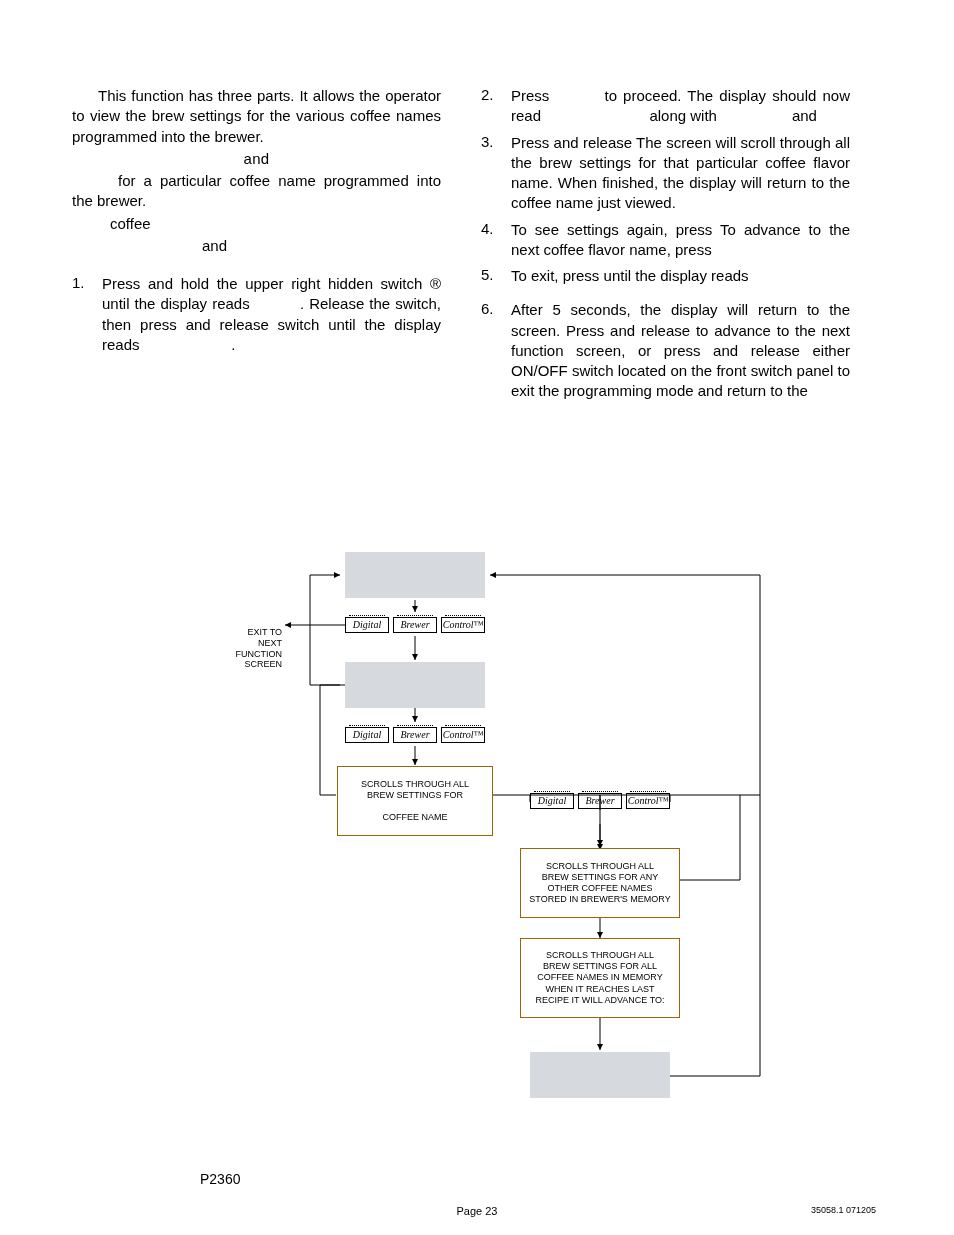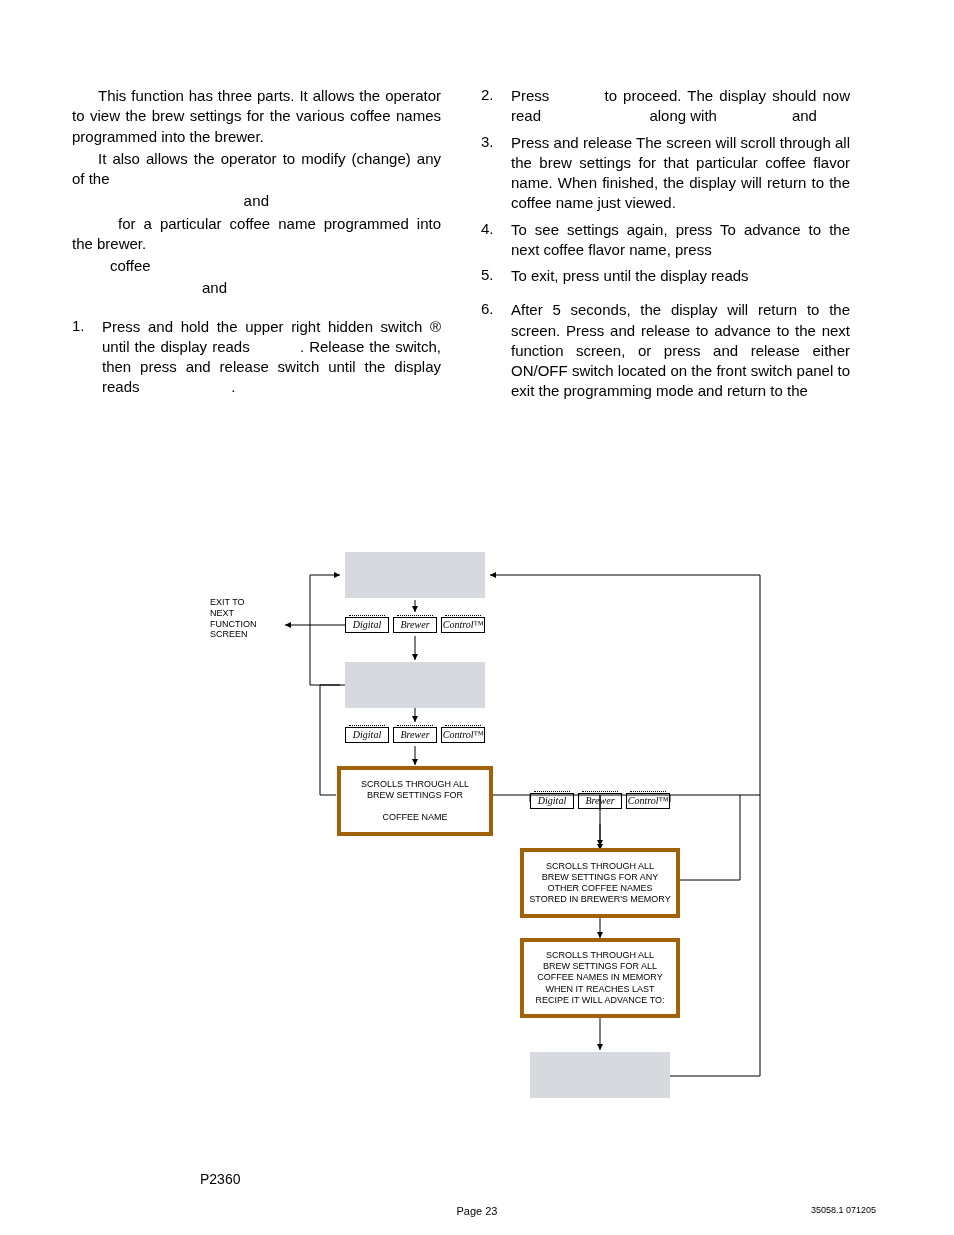--- a/index.html
+++ b/index.html
@@ -80,21 +80,21 @@
     display: flex;
     align-items: center;
     justify-content: center;
     text-align: center;
     font-size: 9px;
     line-height: 1.15;
     padding: 4px;
   }
   .tbox {
     position: absolute;
-    border: 4px solid #a16207;
+    border: 1px solid #a16207;
     background: #fff;
     box-sizing: border-box;
     font-size: 9px;
     line-height: 1.25;
     text-align: center;
     padding: 6px 4px;
     display: flex;
     align-items: center;
     justify-content: center;
   }
@@ -161,21 +161,20 @@
 <body>
 
 <div class="page">
 
   <div class="columns">
 
     <div class="col">
 
       <p class="para indent-first">This function has three parts. It allows the operator to view the brew settings for the various coffee names programmed into the brewer.</p>
 
-      <p class="para indent-first">It also allows the operator to modify (change) any of the</p>
 
       <p class="para and-center">and</p>
 
       <p class="para" style="text-indent:46px;">for a particular coffee name programmed into the brewer.</p>
 
       <p class="para sub-indent" style="text-align:left;">coffee</p>
 
       <p class="para" style="text-align:left; text-indent:130px;">and</p>
 
       <ol class="proc">
@@ -254,21 +253,21 @@
       <polyline points="500,340 560,340 560,255" fill="none" stroke="#000"></polyline>
 
       <polyline points="490,536 580,536 580,255" fill="none" stroke="#000"></polyline>
 
       <line x1="350" y1="262" x2="350" y2="255" stroke="#000"></line>
       <line x1="490" y1="262" x2="490" y2="255" stroke="#000"></line>
 
       <line x1="420" y1="284" x2="420" y2="306" stroke="#000" marker-end="url(#ah)"></line>
     </svg>
 
-    <div class="exit-label" style="left:30px; top:57px; width:72px; white-space:pre-line; text-align:left;">EXIT TO
+    <div class="exit-label" style="left:30px; top:87px; width:72px; white-space:pre-line; text-align:right;">EXIT TO
 NEXT FUNCTION
 SCREEN</div>
 
     <div class="dbox" style="left:165px; top:12px;"></div>
 
     <div class="dbc" style="left:165px; top:74px;">
       <div class="seg">Digital</div>
       <div class="seg">Brewer</div>
       <div class="seg">Control™</div>
     </div>

